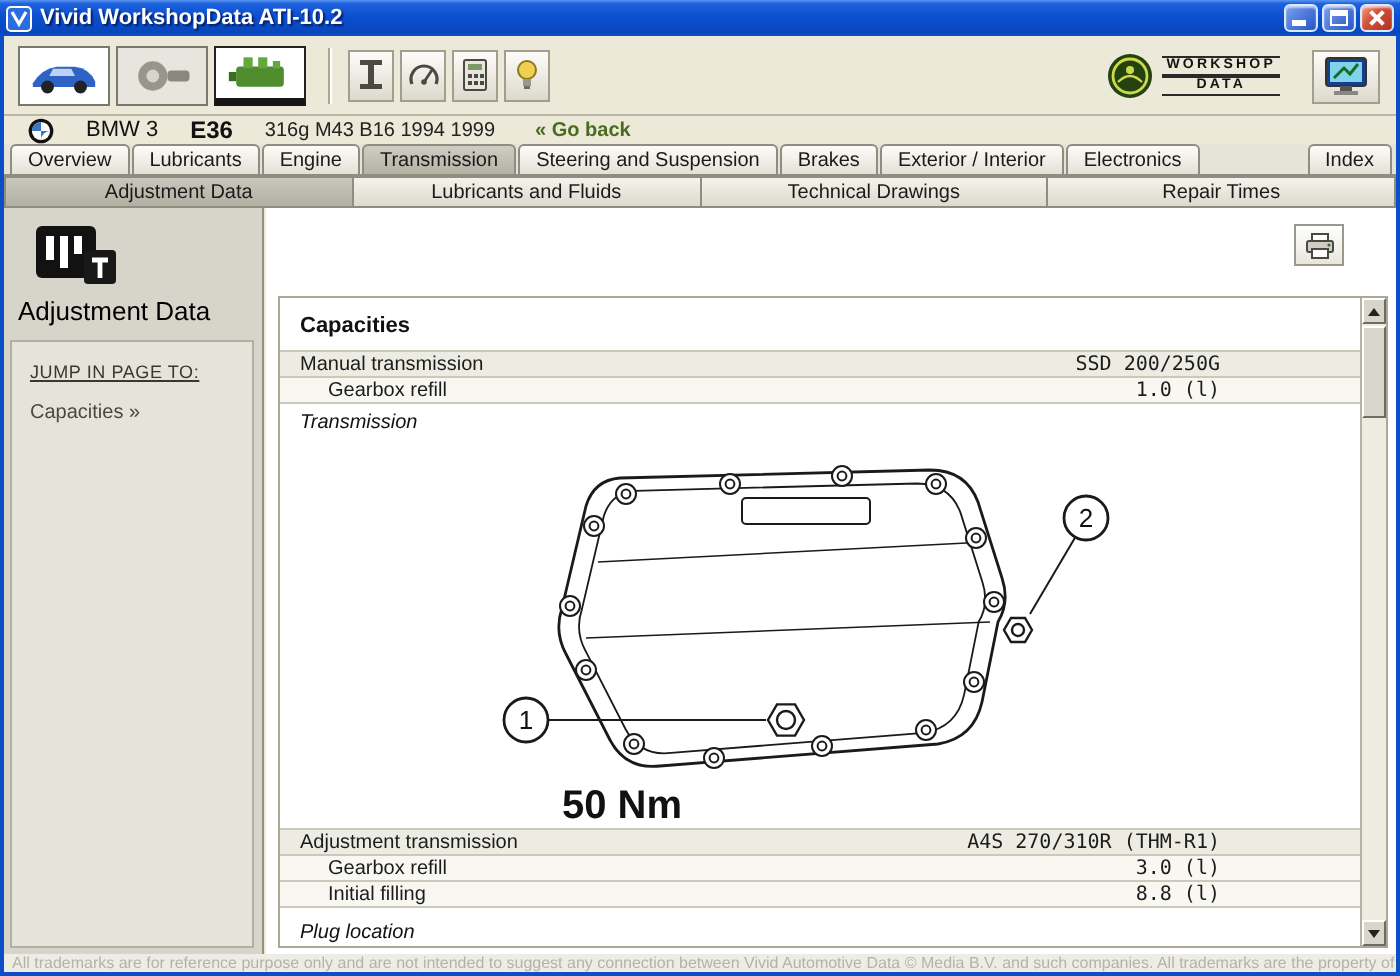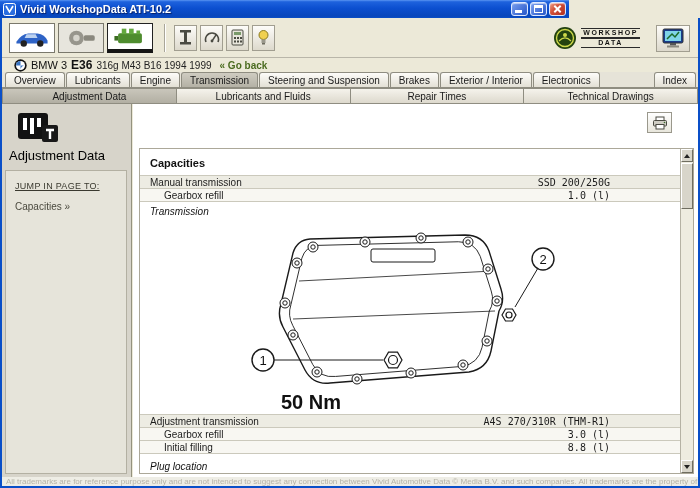--- a/index.html
+++ b/index.html
@@ -10,21 +10,21 @@
     background:#ece9d8; color:#1a1a1a;
   }
   
   .edge { position:absolute; background:#0a4fc8; z-index:60; pointer-events:none; }
   .edge.l { left:0; top:18px; bottom:0; width:2px; }
   .edge.r { right:0; top:18px; bottom:0; width:2px; }
   .edge.b { left:0; right:0; bottom:0; height:2px; }
 
   
   .titlebar {
-    position:absolute; left:0; top:0; width:569px; height:18px;
+    position:absolute; left:0; top:0; width:700px; height:18px;
     background:linear-gradient(180deg,#5a95f2 0%,#1e62dd 10%,#0c4fd0 45%,#0846bb 90%,#0a4fc8 100%);
     display:flex; align-items:center; padding:0 3px;
   }
   .title-text { color:#fff; font-size:11px; font-weight:bold; margin-left:4px;
     text-shadow:1px 1px 1px rgba(0,0,40,.6); flex:1; white-space:nowrap; }
   .win-btns { display:flex; }
   .wbtn { position:relative; width:17px; height:14px; margin-left:2px; border:1px solid #dce8ff;
     border-radius:3px; box-shadow:inset 0 1px 1px rgba(255,255,255,.6); }
   .wbtn.min,.wbtn.max { background:linear-gradient(135deg,#7ba0ef,#2455c8); }
   .wbtn.close { background:linear-gradient(135deg,#f0a088,#d2513a 40%,#b03020); }
@@ -48,21 +48,21 @@
   .logo { position:absolute; right:58px; top:8px; display:flex; align-items:center; gap:4px; }
   .logo-text { display:flex; flex-direction:column; }
   .logo-line { font-size:7px; font-weight:bold; letter-spacing:1.6px; line-height:8px; color:#121212;
     border-top:1px solid #2a2a2a; border-bottom:1px solid #2a2a2a; padding:0 2px; text-align:center; }
   .pc-btn { position:absolute; right:8px; top:7px; width:34px; height:27px;
     background:linear-gradient(#fdfcf9,#ddd9cc); border:1px solid #a19e90;
     display:flex; align-items:center; justify-content:center; cursor:pointer; }
 
   
   .vehbar { position:absolute; left:2px; right:2px; top:58px; height:14px; background:#ece9d8;
-    display:flex; align-items:center; padding-left:12px; gap:4px; }
+    display:flex; align-items:center; padding-left:12px; gap:16px; }
   .vb-mm { font-size:11px; color:#111; }
   .vb-chassis { font-size:12px; font-weight:bold; color:#111; }
   .vb-details { font-size:10px; color:#222; }
   .vb-goback { font-size:10px; font-weight:bold; color:#4a6b1f; cursor:pointer; margin-left:4px; white-space:nowrap; }
 
   
   .tabrow1 { position:absolute; left:2px; right:2px; top:72px; height:16px; background:#e6e3d8;
     display:flex; align-items:flex-end; padding-left:3px; border-bottom:1px solid #8f8d81; }
   .tab1 { height:15px; display:inline-flex; align-items:center; padding:0 8px; font-size:10px;
     background:linear-gradient(#fdfcf9,#e3e0d5); border:1px solid #8f8d81; border-bottom:none;
@@ -273,22 +273,22 @@
   <div class="tab1">Steering and Suspension</div>
   <div class="tab1">Brakes</div>
   <div class="tab1">Exterior / Interior</div>
   <div class="tab1">Electronics</div>
   <div class="tab1 last">Index</div>
 </div>
 
 <div class="tabrow2">
   <div class="tab2 active">Adjustment Data</div>
   <div class="tab2">Lubricants and Fluids</div>
+  <div class="tab2">Technical Drawings</div>
   <div class="tab2">Repair Times</div>
-  <div class="tab2">Technical Drawings</div>
 </div>
 
 <div class="main">
 
   <div class="sidebar">
     <div class="sb-icon">
       <svg width="44" height="32" viewBox="0 0 44 32">
           <rect x="2" y="1" width="30" height="26" rx="3" fill="#121212"></rect>
           <rect x="7" y="6" width="4" height="12" fill="#fff"></rect>
           <rect x="14" y="6" width="4" height="16" fill="#fff"></rect>

